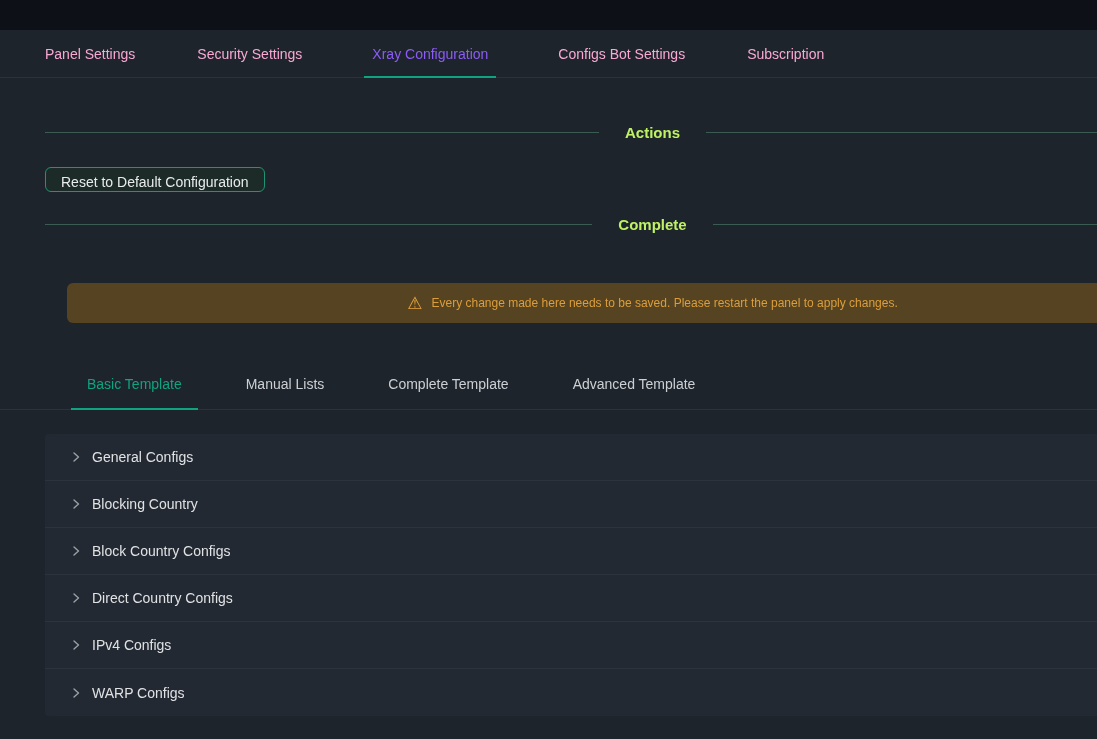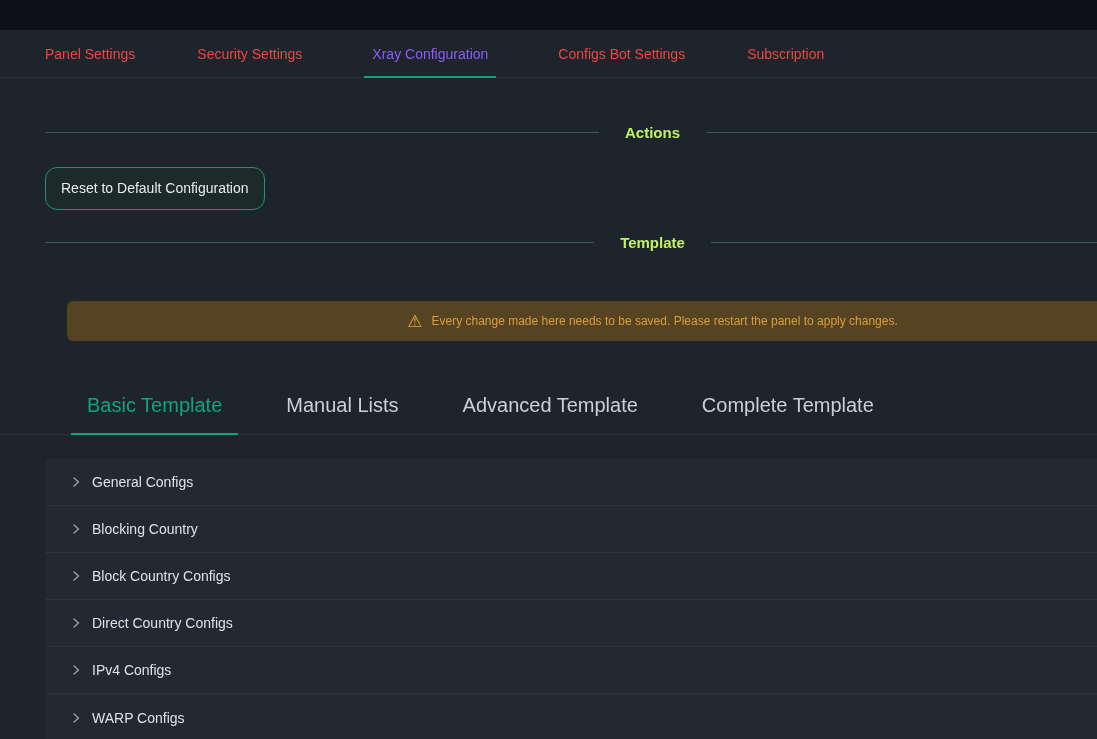--- a/index.html
+++ b/index.html
@@ -20,21 +20,21 @@
   
   .tabs-row {
     display: flex;
     gap: 62px;
     padding-left: 45px;
     padding-top: 16px;
     border-bottom: 1px solid #2b323b;
   }
   .tab {
     font-size: 14px;
-    color: #ef4444;
+    color: #f9a8d4;
     padding-bottom: 14px;
     cursor: pointer;
     white-space: nowrap;
   }
   .tab.active {
     color: #8b5cf6;
     border-bottom: 2px solid #10a37f;
     margin-bottom: -1px;
     padding-left: 8px;
     padding-right: 8px;
@@ -60,26 +60,26 @@
     margin: 0 26px;
     white-space: nowrap;
   }
 
   
   .btn-row { padding-left: 45px; margin-top: 26px; }
   .reset-btn {
     display: inline-block;
     background: #1d2b28;
     border: 1px solid #1d9475;
-    border-radius: 12px;
+    border-radius: 6px;
     color: #e9ebed;
     font-size: 14px;
     font-family: "Liberation Sans", sans-serif;
     padding: 0 15px;
-    height: 43px;
+    height: 25px;
     line-height: 29px;
     cursor: pointer;
   }
 
   
   .alert {
     margin-top: 50px;
     margin-left: 67px;
     width: 1171px;
     height: 40px;
@@ -102,21 +102,21 @@
 
   
   .subtabs-row {
     display: flex;
     gap: 32px;
     margin-top: 40px;
     padding-left: 71px;
     border-bottom: 1px solid #2b323b;
   }
   .subtab {
-    font-size: 20px;
+    font-size: 14px;
     color: #ccd0d4;
     padding: 13px 16px 16px;
     cursor: pointer;
     white-space: nowrap;
   }
   .subtab.active {
     color: #10a37f;
     border-bottom: 2px solid #10a37f;
     margin-bottom: -1px;
   }
@@ -172,34 +172,34 @@
     <span class="title">Actions</span>
     <span class="line"></span>
   </div>
 
   <div class="btn-row">
     <button class="reset-btn">Reset to Default Configuration</button>
   </div>
 
   <div class="divider templates">
     <span class="line first"></span>
-    <span class="title">Template</span>
+    <span class="title">Complete</span>
     <span class="line"></span>
   </div>
 
   <div class="alert">
     <span class="warn-icon">⚠</span>
     <span class="alert-text">Every change made here needs to be saved. Please restart the panel to apply changes.</span>
   </div>
 
   <div class="subtabs-row">
     <div class="subtab active">Basic Template</div>
     <div class="subtab">Manual Lists</div>
+    <div class="subtab">Complete Template</div>
     <div class="subtab">Advanced Template</div>
-    <div class="subtab">Complete Template</div>
   </div>
 
   <div class="accordion">
 
     <div class="acc-row">
       <span class="acc-chevron">
         <svg width="12" height="12" viewBox="0 0 12 12">
             <path d="M4 2 L8.5 6 L4 10" stroke="#9aa0a6" stroke-width="1.4" fill="none" stroke-linecap="round" stroke-linejoin="round"></path>
           </svg>
       </span>

